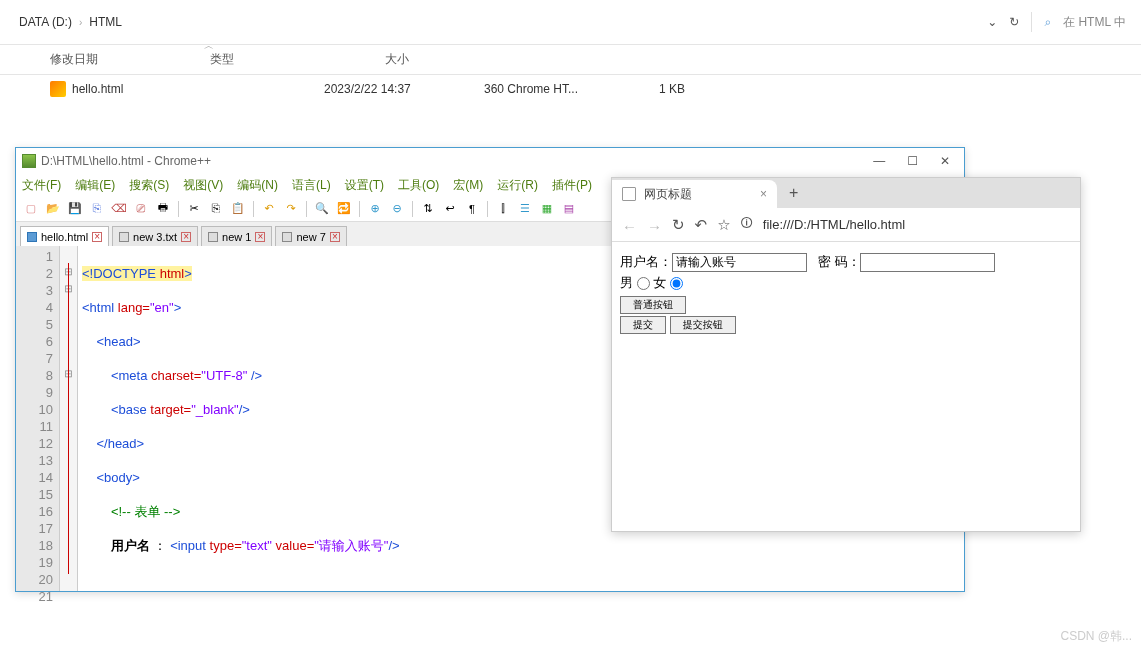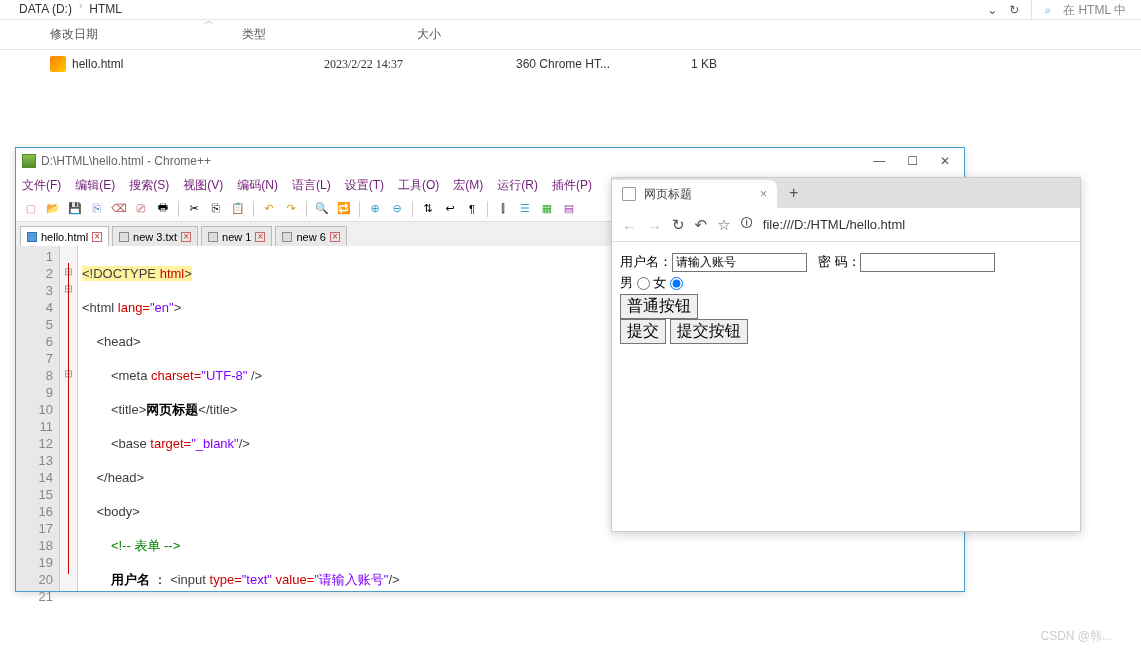--- a/index.html
+++ b/index.html
@@ -1,77 +1,77 @@
 <!DOCTYPE html>
 <html><head>
 <meta charset="utf-8">
 <style>
 * { margin: 0; padding: 0; box-sizing: border-box; font-family: "Microsoft YaHei", "Segoe UI", Arial, sans-serif; }
 body { background: #fff; width: 1141px; height: 655px; position: relative; font-size: 12px; }
 
 
 .explorer { position: absolute; top: 0; left: 0; width: 1141px; height: 140px; background: #fff; }
-.exp-path { display: flex; align-items: flex-start; height: 20px; border-bottom: 1px solid #e5e5e5; padding: 0 15px; }
+.exp-path { display: flex; align-items: center; height: 45px; border-bottom: 1px solid #e5e5e5; padding: 0 15px; }
 .bc-seg { color: #333; padding: 2px 4px; }
 .bc-sep { color: #aaa; margin: 0 3px; font-size: 10px; }
 .exp-path-tools { margin-left: auto; display: flex; gap: 12px; align-items: center; color: #555; }
 .exp-sep { width: 1px; height: 20px; background: #e0e0e0; }
 .exp-head { display: flex; height: 30px; align-items: center; padding-left: 50px; border-bottom: 1px solid #e5e5e5; color: #555; position: relative; }
 .exp-head .caret-up { position: absolute; left: 204px; top: -6px; color: #888; font-size: 10px; }
 .col-name { width: 274px; }
-.col-mod { width: 160px; font-family: Liberation Serif, serif; }
-.col-type { width: 175px; margin-left: 32px; }
+.col-mod { width: 160px; }
+.col-type { width: 175px; }
 .col-size { width: 100px; }
 .exp-row { display: flex; height: 28px; align-items: center; padding-left: 50px; color: #333; }
 .file-icon { width: 16px; height: 16px; margin-right: 6px; border-radius: 2px; background: linear-gradient(135deg,#ff7b00,#ffcc00); display: inline-block; }
 
 
 .npp { position: absolute; top: 147px; left: 15px; width: 950px; height: 445px; border: 1px solid #4a9dd0; background: #fff; box-shadow: 0 2px 8px rgba(0,0,0,0.15); }
 .npp-title { height: 26px; background: #fff; display: flex; align-items: center; padding: 0 6px; color: #666; font-size: 12px; }
 .npp-title .ticon { width: 14px; height: 14px; margin-right: 5px; background: linear-gradient(#8bc34a,#558b2f); border: 1px solid #558b2f; }
 .npp-title .wbtns { margin-left: auto; display: flex; gap: 22px; color: #555; padding-right: 8px; }
-.npp-menu { height: 22px; display: flex; align-items: center; gap: 14px; padding: 0 6px; color: #701a75; font-size: 12px; }
+.npp-menu { height: 22px; display: flex; align-items: center; gap: 14px; padding: 0 6px; color: #4d7c0f; font-size: 12px; }
 .npp-tb { height: 26px; display: flex; align-items: center; gap: 4px; padding: 0 6px; border-bottom: 1px solid #ddd; }
 .tbtn { width: 18px; height: 18px; border-radius: 2px; display: flex; align-items: center; justify-content: center; font-size: 11px; }
 .tsep { width: 1px; height: 16px; background: #ccc; margin: 0 2px; }
 .npp-tabs { height: 24px; display: flex; align-items: flex-end; gap: 3px; padding: 2px 4px 0; background: #f0f0f0; }
 .tab { height: 20px; padding: 0 6px; display: flex; align-items: center; gap: 4px; background: #e8e8e8; border: 1px solid #bbb; border-bottom: none; font-family: Consolas, monospace; font-size: 11px; }
 .tab.active { background: #fff; }
 .tab .sq { width: 10px; height: 10px; border: 1px solid #888; }
 .tab .sq.blue { background: #5b9bd5; border-color: #2e75b6; }
 .tab .sq.gray { background: #ddd; }
 .tab .x { font-size: 10px; color: #c33; border: 1px solid #c66; width: 10px; height: 10px; line-height: 8px; text-align: center; }
 .editor { display: flex; height: 345px; background: #fff; font-family: Consolas, "Courier New", monospace; font-size: 13px; }
 .gutter { width: 44px; background: #e8e8e8; text-align: right; padding: 2px 6px 2px 2px; color: #888; border-right: 1px solid #ccc; line-height: 17px; }
 .fold { width: 18px; background: #f5f5f5; border-right: 1px solid #ccc; line-height: 17px; text-align: center; color: #888; font-size: 10px; position: relative; }
 .fold .vline { position: absolute; left: 8px; top: 17px; bottom: 17px; width: 1px; background: #c00; }
 .code { flex: 1; padding: 2px 4px; line-height: 17px; white-space: pre; overflow: hidden; }
 .code .ln { height: 17px; }
-.tag { color: #404040; }
+.tag { color: #1d4ed8; }
 .attr { color: #cc0000; }
 .str { color: #8000ff; }
 .cmt { color: #008000; }
 .cjk { color: #000; font-weight: bold; }
 .declbg { background: #fff3a0; }
 .eq { color: #cc0000; }
 
 
 .browser { position: absolute; top: 177px; left: 611px; width: 470px; height: 355px; border: 1px solid #ccc; background: #fff; box-shadow: 0 2px 10px rgba(0,0,0,0.2); }
 .br-tabs { height: 30px; background: #e0e0e0; display: flex; align-items: center; }
 .br-tab { height: 28px; background: #fff; border-top-right-radius: 8px; display: flex; align-items: center; padding: 0 10px; gap: 8px; margin-top: 2px; font-size: 12px; color: #444; }
 .br-tab .pg { width: 14px; height: 14px; border: 1px solid #999; border-radius: 1px; }
 .br-plus { margin-left: 12px; color: #555; font-size: 16px; }
 .br-addr { height: 34px; background: #fff; border-bottom: 1px solid #ddd; display: flex; align-items: center; padding: 0 10px; gap: 10px; font-size: 15px; color: #555; }
 .br-addr .url { color: #333; font-size: 13px; }
 .br-body { padding: 10px 8px; font-size: 13px; color: #000; line-height: 1.6; }
 .br-body input[type=text], .br-body input[type=password] { border: 1px solid #767676; height: 19px; padding: 0 3px; font-size: 12px; }
 .br-body input[type=radio] { vertical-align: middle; }
-.br-body button { font-size: 16px; padding: 1px 6px; border: 1px solid #767676; background: #efefef; }
-
-.watermark { position: absolute; right: 29px; bottom: 10px; color: #ccc; font-size: 12px; }
+.br-body button { font-size: 10px; padding: 1px 12px; border: 1px solid #767676; background: #efefef; }
+
+.watermark { position: absolute; right: 9px; bottom: 10px; color: #ccc; font-size: 12px; }
 </style>
 </head>
 <body>
 
 <div class="explorer">
   <div class="exp-path">
     <span class="bc-seg">DATA (D:)</span>
     <span class="bc-sep">›</span>
     <span class="bc-seg">HTML</span>
     <div class="exp-path-tools">
@@ -164,33 +164,32 @@
         <span>new 3.txt</span>
         <span class="x">×</span>
       </div>
     <div class="tab">
         <span class="sq gray"></span>
         <span>new 1</span>
         <span class="x">×</span>
       </div>
     <div class="tab">
         <span class="sq gray"></span>
-        <span>new 6</span>
+        <span>new 7</span>
         <span class="x">×</span>
       </div>
   </div>
   <div class="editor">
     <div class="gutter">1<br>2<br>3<br>4<br>5<br>6<br>7<br>8<br>9<br>10<br>11<br>12<br>13<br>14<br>15<br>16<br>17<br>18<br>19<br>20<br>21</div>
     <div class="fold"><div class="vline"></div>&nbsp;<br>⊟<br>⊟<br>&nbsp;<br>&nbsp;<br>&nbsp;<br>&nbsp;<br>⊟<br>&nbsp;<br>&nbsp;<br>&nbsp;<br>&nbsp;<br>&nbsp;<br>&nbsp;<br>&nbsp;<br>&nbsp;<br>&nbsp;<br>&nbsp;<br>&nbsp;<br>&nbsp;<br>&nbsp;</div>
     <div class="code">
 <div class="ln"><span class="declbg"><span class="tag">&lt;!DOCTYPE</span> <span class="attr">html</span><span class="tag">&gt;</span></span></div>
 <div class="ln"><span class="tag">&lt;html</span> <span class="attr">lang</span><span class="eq">=</span><span class="str">"en"</span><span class="tag">&gt;</span></div>
 <div class="ln">    <span class="tag">&lt;head&gt;</span></div>
 <div class="ln">        <span class="tag">&lt;meta</span> <span class="attr">charset</span><span class="eq">=</span><span class="str">"UTF-8"</span> <span class="tag">/&gt;</span></div>
-<div class="ln">        <span class="tag">&lt;title&gt;</span><span class="cjk">网页标题</span><span class="tag">&lt;/title&gt;</span></div>
 <div class="ln">        <span class="tag">&lt;base</span> <span class="attr">target</span><span class="eq">=</span><span class="str">"_blank"</span><span class="tag">/&gt;</span></div>
 <div class="ln">    <span class="tag">&lt;/head&gt;</span></div>
 <div class="ln">    <span class="tag">&lt;body&gt;</span></div>
 <div class="ln">        <span class="cmt">&lt;!-- <span>表单</span> --&gt;</span></div>
 <div class="ln">        <span class="cjk">用户名</span> ： <span class="tag">&lt;input</span> <span class="attr">type</span><span class="eq">=</span><span class="str">"text"</span> <span class="attr">value</span><span class="eq">=</span><span class="str">"<span>请输入账号</span>"</span><span class="tag">/&gt;</span></div>
 
 
 
 
 

